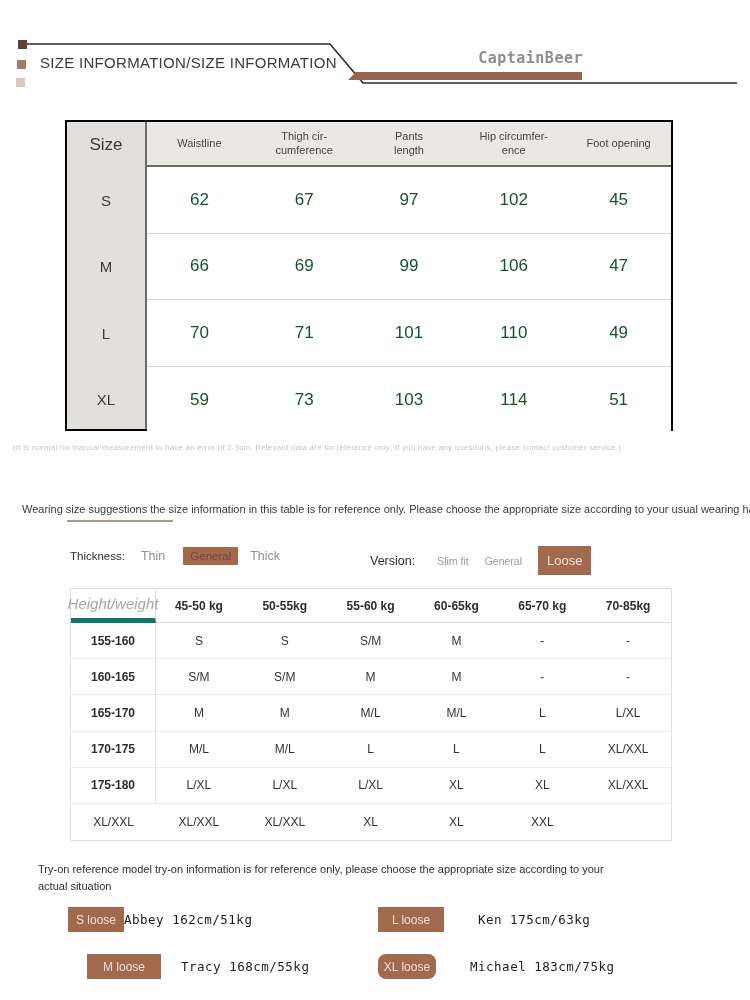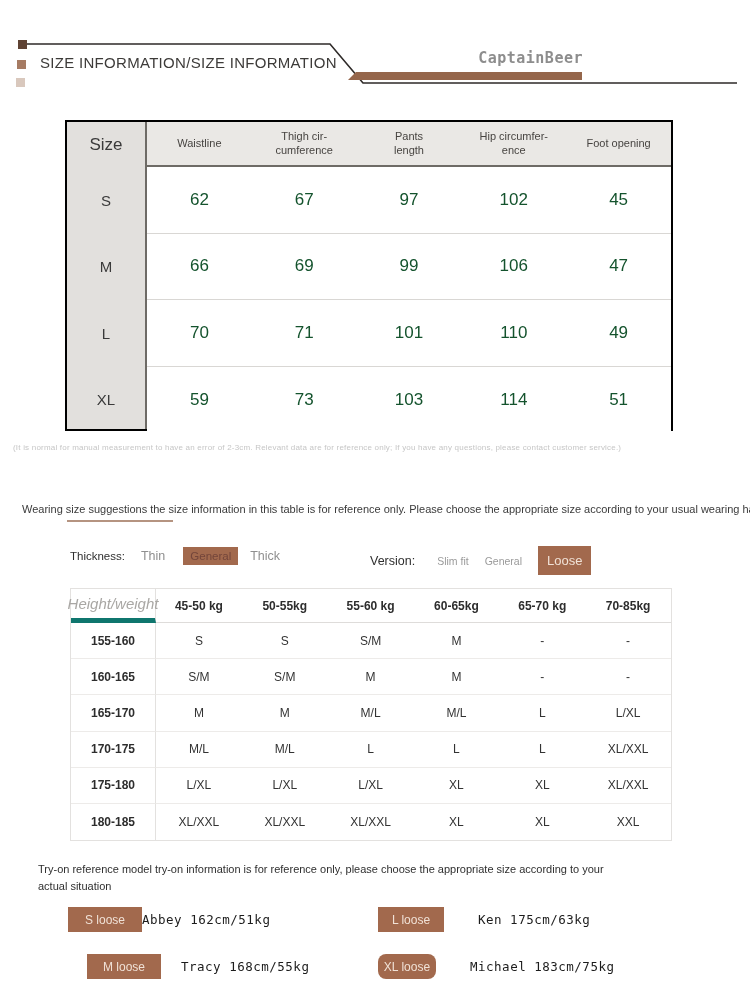--- a/index.html
+++ b/index.html
@@ -63,21 +63,21 @@
   .ft-cell{display:flex;align-items:center;justify-content:center;font-size:12px;color:#333;
         border-bottom:1px solid #edebe9;}
   .ft-rowlabel.last,.ft-cell.last{border-bottom:none;}
 
   
   .tryon-note{left:38px;top:861px;width:585px;font-size:11px;color:#2f2f2f;line-height:1.5;}
   .model-slot{position:absolute;display:flex;align-items:center;}
   .model-badge{height:25px;display:flex;align-items:center;justify-content:center;
         background:var(--accent,#a2694d);color:var(--accent_light_text,#ecdacd);font-size:12px;}
   .model-info{font-family:"DejaVu Sans Mono",monospace;font-size:12.5px;color:#1c1c1c;letter-spacing:.5px;}
-  .model-slot.s0{left:68px;top:907px;}  .model-slot.s0 .model-badge{width:74px;} .model-slot.s0 .model-info{}
+  .model-slot.s0{left:68px;top:907px;}  .model-slot.s0 .model-badge{width:56px;} .model-slot.s0 .model-info{}
   .model-slot.s1{left:378px;top:907px;} .model-slot.s1 .model-badge{width:66px;} .model-slot.s1 .model-info{margin-left:34px;}
   .model-slot.s2{left:68px;top:954px;padding-left:19px;}  .model-slot.s2 .model-badge{width:74px;} .model-slot.s2 .model-info{margin-left:20px;}
   .model-slot.s3{left:378px;top:954px;} .model-slot.s3 .model-badge{width:58px;border-radius:8px;} .model-slot.s3 .model-info{margin-left:34px;}
 </style>
 </head>
 <body>
 
 <div class="page">
 
   <svg class="header-svg" width="750" height="100">
@@ -190,21 +190,20 @@
         <div class="ft-cell">L</div>
         <div class="ft-cell">L</div>
         <div class="ft-cell">XL/XXL</div>
         <div class="ft-rowlabel">175-180</div>
         <div class="ft-cell">L/XL</div>
         <div class="ft-cell">L/XL</div>
         <div class="ft-cell">L/XL</div>
         <div class="ft-cell">XL</div>
         <div class="ft-cell">XL</div>
         <div class="ft-cell">XL/XXL</div>
-        <div class="ft-rowlabel last">180-185</div>
         <div class="ft-cell last">XL/XXL</div>
         <div class="ft-cell last">XL/XXL</div>
         <div class="ft-cell last">XL/XXL</div>
         <div class="ft-cell last">XL</div>
         <div class="ft-cell last">XL</div>
         <div class="ft-cell last">XXL</div>
       </div>
   </div>
 
   <div class="abs tryon-note">Try-on reference model try-on information is for reference only, please choose the appropriate size according to your actual situation</div>

